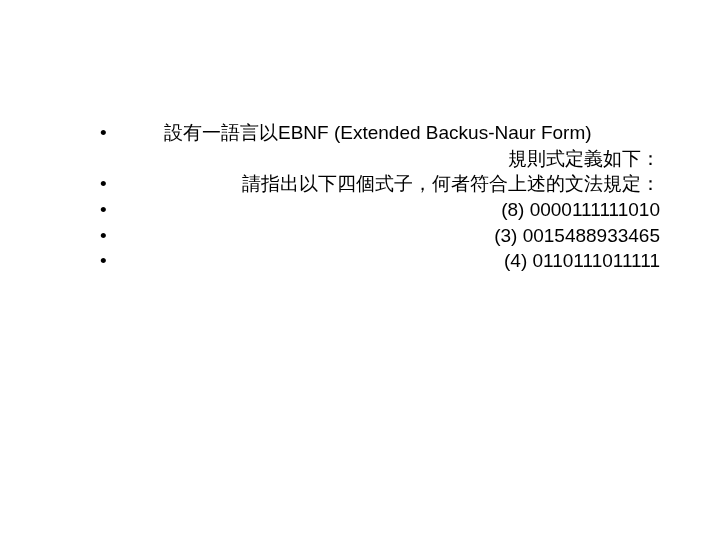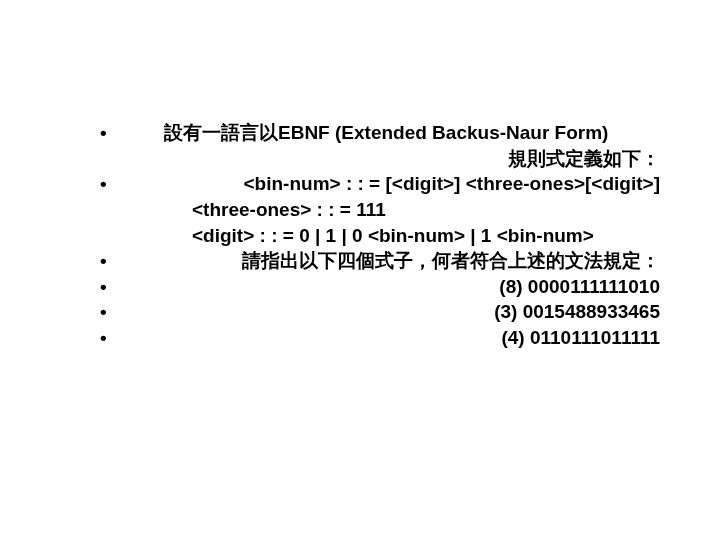--- a/index.html
+++ b/index.html
@@ -11,21 +11,20 @@
     font-family: Arial, "Microsoft JhengHei", "PMingLiU", sans-serif;
     font-size: 19px;
     color: #000000;
     line-height: 1.35;
   }
   .slide {
     box-sizing: border-box;
     width: 720px;
     height: 540px;
     padding: 120px 60px 0 100px;
-    font-weight: bold;
   }
   ul.bullets {
     list-style: none;
     margin: 0;
     padding: 0;
   }
   ul.bullets > li {
     position: relative;
     padding-left: 36px;
     margin: 0;
@@ -45,25 +44,20 @@
 <body>
 
 <div class="slide">
   <ul class="bullets">
 
     <li>
       <span class="first-indent">設有一語言以EBNF (Extended Backus-Naur Form)</span>
       <span class="cont">規則式定義如下：</span>
     </li>
 
-    <li>
-      <span class="cont">&lt;bin-num&gt; : : = [&lt;digit&gt;] &lt;three-ones&gt;[&lt;digit&gt;]</span>
-      <span class="rule-indent">&lt;three-ones&gt; : : = 111</span>
-      <span class="rule-indent">&lt;digit&gt; : : = 0 | 1 | 0 &lt;bin-num&gt; | 1 &lt;bin-num&gt;</span>
-    </li>
 
     <li>
       <span class="cont">請指出以下四個式子，何者符合上述的文法規定：</span>
     </li>
 
     <li>
       <span class="cont">(8)  0000111111010</span>
     </li>
 
 

